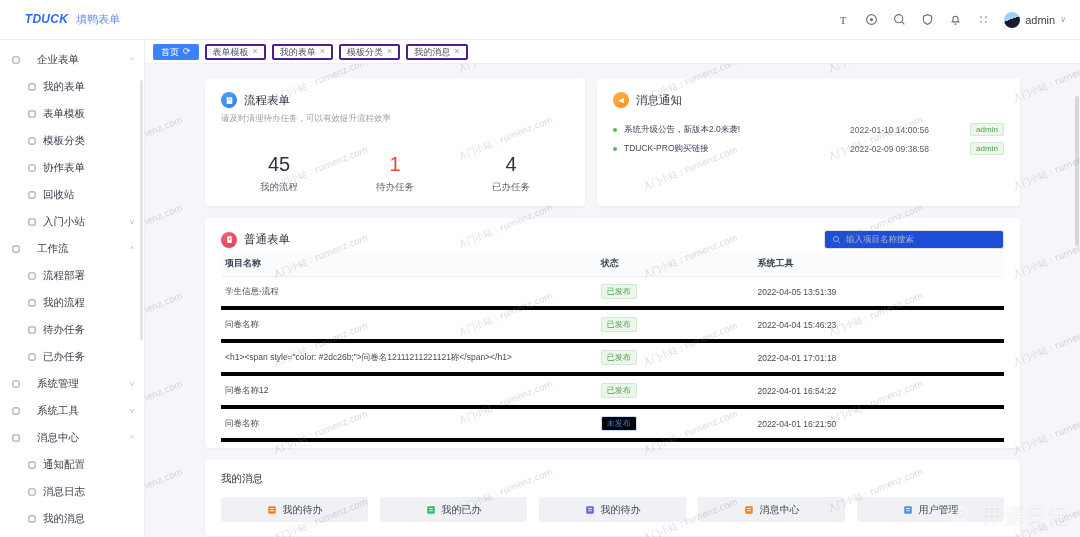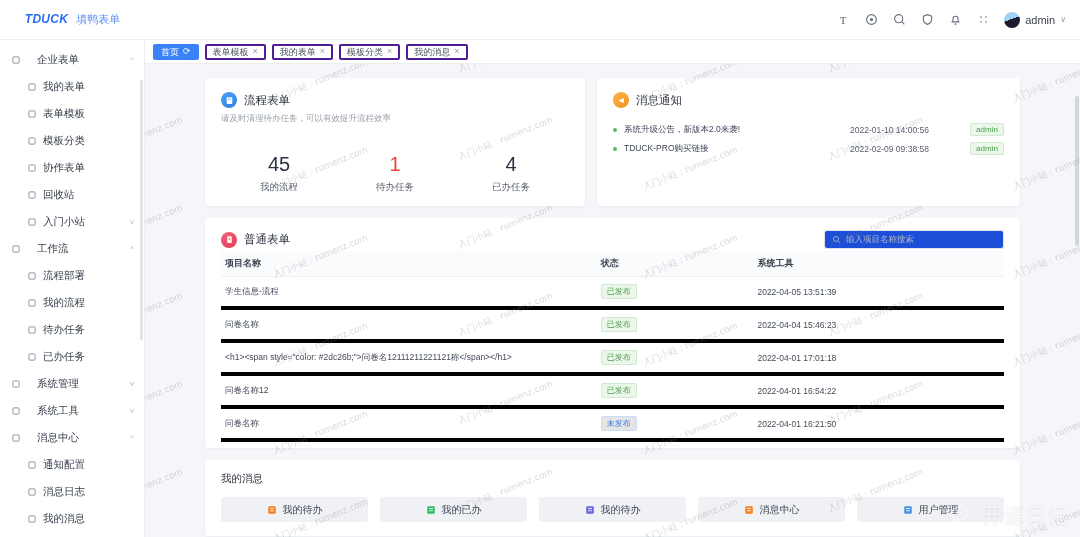--- a/index.html
+++ b/index.html
@@ -120,21 +120,21 @@
   }
   td {
     font-size: 8.5px; color: #454b59; padding: 7px 4px; border-bottom: 4px solid #000000;
     white-space: nowrap; overflow: hidden;
   }
   .col-name { width: 48%; }
   .col-status { width: 20%; }
   .col-time { width: 32%; }
   .badge { display: inline-block; font-size: 8px; padding: 1px 5px; border-radius: 2px; }
   .badge.pub { color: #4b9e4b; background: #eaf7ea; border: 1px solid #cfead0; }
-  .badge.unpub { color: #3d7de0; background: #e5e5e5; border: 1px solid #c7dcfb; }
+  .badge.unpub { color: #3d7de0; background: #000000; border: 1px solid #c7dcfb; }
 
   
   .card-fn { margin-top: 12px; padding: 12px 16px 14px 16px; }
   .fn-title { font-size: 10.5px; color: #2d3240; }
   .fn-btns { display: flex; gap: 12px; margin-top: 11px; }
   .fn-btn {
     flex: 1; height: 25px; background: #f0f1f4; border-radius: 3px;
     display: flex; align-items: center; justify-content: center; gap: 6px;
     font-size: 10px; color: #3f4553; cursor: pointer;
   }

